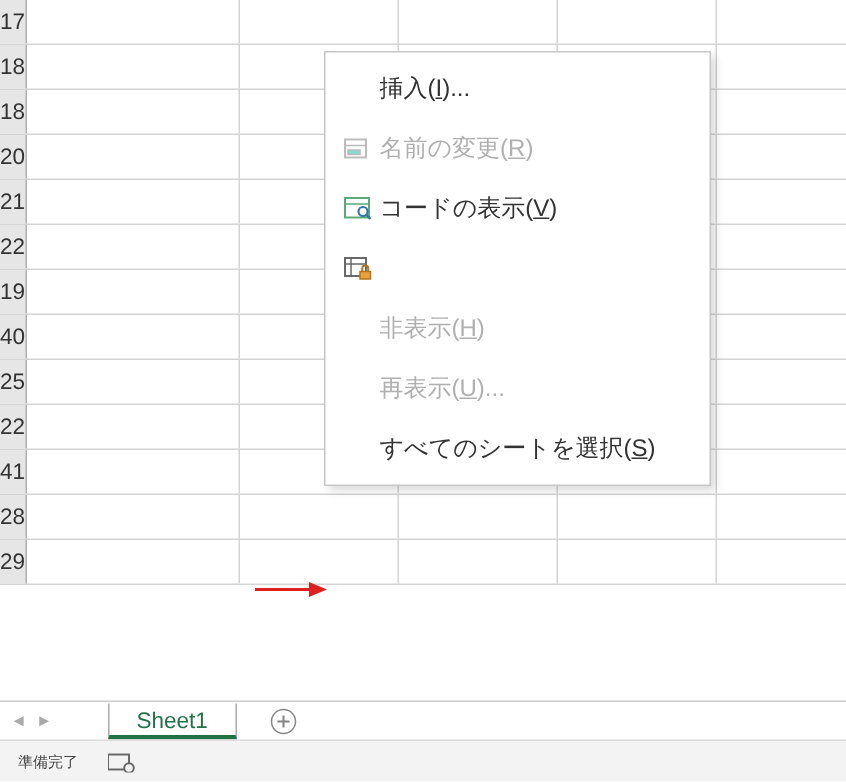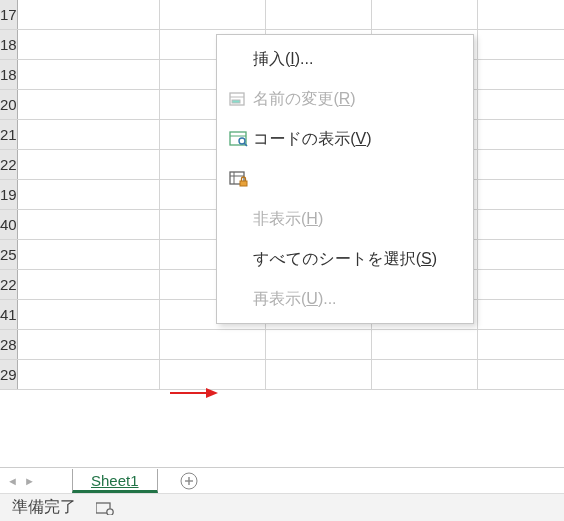--- a/index.html
+++ b/index.html
@@ -62,41 +62,40 @@
 .nav-arrow { color: #aaa; }
 .tab {
   background: #fff;
   border: 1px solid #aaa;
   border-top: none;
   border-bottom: 3px solid #217346;
   padding: 3px 18px 1px;
   font-size: 15px;
   color: #217346;
   margin-left: 30px;
-  text-decoration: underline;
 }
 .addtab {
   width: 26px; height: 26px;
   display: flex;
   align-items: center;
   justify-content: center;
   margin-left: 18px;
   color: #666;
 }
 .statusbar {
   position: absolute;
   left: 0; right: 0; bottom: 0;
   height: 28px;
   background: #f3f3f3;
   border-top: 1px solid #ddd;
   display: flex;
   align-items: center;
   padding: 0 12px;
   gap: 20px;
-  font-size: 16px;
+  font-size: 10px;
   color: #444;
 }
 .status-icon { color: #666; }
 
 .contextmenu {
   position: absolute;
   left: 216px;
   top: 34px;
   width: 258px;
   background: #fff;
@@ -333,26 +332,26 @@
           <line x1="5" y1="2" x2="5" y2="14" stroke="#666"></line>
           <rect x="11" y="11" width="7" height="5" fill="#e8a23a" stroke="#b87418"></rect>
           <path d="M12.5 11 v-2 a2 2 0 0 1 4 0 v2" fill="none" stroke="#b87418" stroke-width="1.3"></path>
         </svg>
     </span>
   </div>
   <div class="menuitem disabled">
     <span class="micon"></span>
     <span class="mlabel"><span>非表示(</span><span class="underline">H</span><span>)</span></span>
   </div>
+  <div class="menuitem disabled">
+    <span class="micon"></span>
+    <span class="mlabel"><span>再表示(</span><span class="underline">U</span><span>)...</span></span>
+  </div>
   <div class="menuitem">
     <span class="micon"></span>
     <span class="mlabel"><span>すべてのシートを選択(</span><span class="underline">S</span><span>)</span></span>
-  </div>
-  <div class="menuitem disabled">
-    <span class="micon"></span>
-    <span class="mlabel"><span>再表示(</span><span class="underline">U</span><span>)...</span></span>
   </div>
 </div>
 
 <svg class="arrow-annotation" width="50" height="14" viewBox="0 0 50 14">
   <line x1="2" y1="7" x2="40" y2="7" stroke="#e02020" stroke-width="2"></line>
   <polygon points="50,7 38,2 38,12" fill="#e02020"></polygon>
 </svg>
 
 </body></html>

